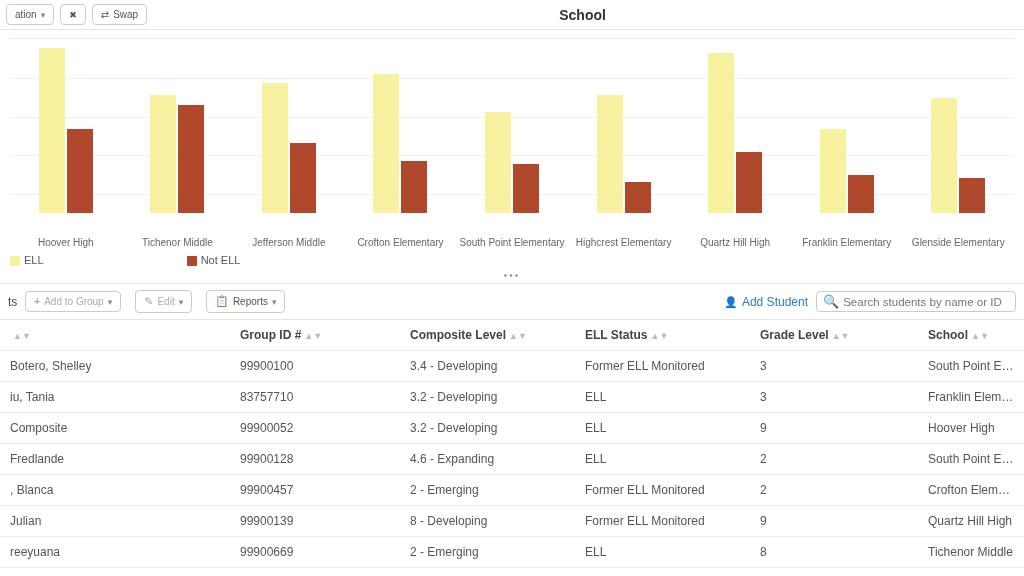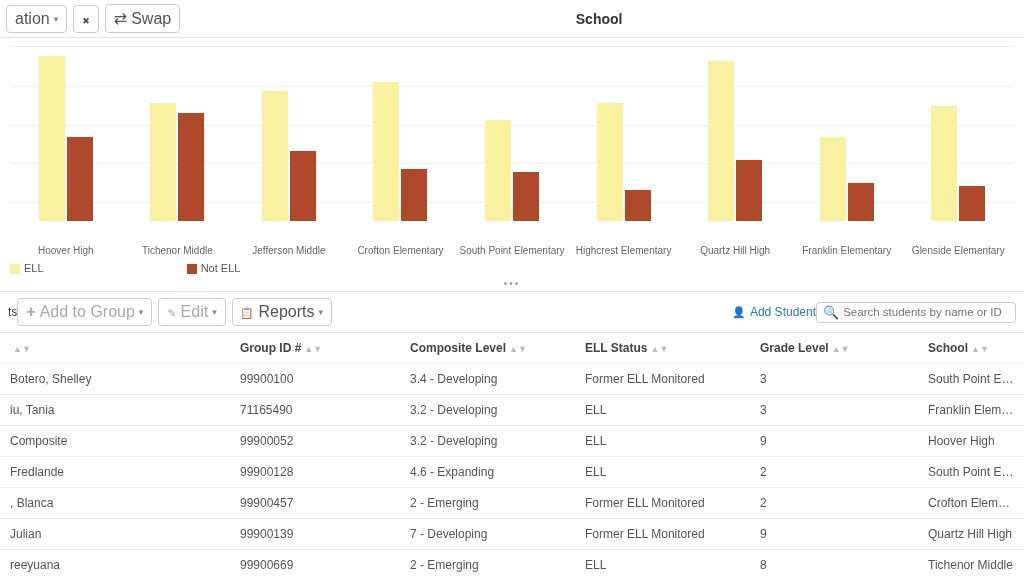--- a/index.html
+++ b/index.html
@@ -1,36 +1,36 @@
 <!DOCTYPE html>
 <html><head>
 <meta charset="utf-8">
 <style>
   * { box-sizing: border-box; margin: 0; padding: 0; }
   body { font-family: "Helvetica Neue", Arial, sans-serif; font-size: 12px; color: #555; background: #fff; width: 1024px; }
   .toolbar { display: flex; align-items: center; padding: 4px 6px; border-bottom: 1px solid #e5e5e5; }
-  .btn { display: inline-flex; align-items: center; gap: 4px; padding: 4px 8px; border: 1px solid #ccc; border-radius: 4px; background: #fff; font-size: 16px; color: #555; cursor: pointer; }
+  .btn { display: inline-flex; align-items: center; gap: 4px; padding: 4px 8px; border: 1px solid #ccc; border-radius: 4px; background: #fff; font-size: 10px; color: #555; cursor: pointer; }
   .btn + .btn { margin-left: 6px; }
   .toolbar .title { flex: 1; text-align: center; font-weight: bold; font-size: 14px; color: #333; }
   .chart-wrap { padding: 8px 10px 0 10px; }
   .chart { position: relative; height: 195px; border-top: 1px solid #eee; }
   .gridline { position: absolute; left: 0; right: 0; border-top: 1px solid #f0f0f0; }
   .bars { position: absolute; left: 0; right: 0; bottom: 20px; top: 0; display: flex; }
   .group { flex: 1; display: flex; align-items: flex-end; justify-content: center; gap: 2px; position: relative; }
   .bar { width: 26px; }
   .bar.ell { background: #f8f1a0; }
   .bar.not { background: #b0492c; }
   .xlabels { display:flex; }
   .xlabels > div { flex:1; text-align:center; font-size:10px; color:#666; line-height:1.1; padding: 4px 2px 0 2px; }
   .legend { text-align:left; padding:6px 0 2px 0; font-size:11px; color:#555; }
   .swatch { display:inline-block; width:10px; height:10px; vertical-align:middle; margin-right:4px; }
   .swatch.ell { background:#f8f1a0; }
   .swatch.not { background:#b0492c; }
   .divider-handle { text-align:center; color:#999; font-size:10px; letter-spacing:2px; padding:2px 0; }
-  .midbar { display:flex; align-items:center; padding:6px 8px; border-top:1px solid #e5e5e5; border-bottom:1px solid #e5e5e5; gap:0; }
+  .midbar { display:flex; align-items:center; padding:6px 8px; border-top:1px solid #e5e5e5; border-bottom:1px solid #e5e5e5; gap:8px; }
   .midbar .spacer { flex:1; }
   .link { color:#2b7bbf; font-size:12px; cursor:pointer; display:inline-flex; align-items:flex-end; gap:4px; }
   .search { display:flex; align-items:center; border:1px solid #ccc; border-radius:4px; padding:2px 6px; width:200px; }
   .search input { border:none; outline:none; font-size:11.5px; width:100%; color:#555; background:transparent; }
   .search-icon { font-size:13px; color:#333; margin-right:4px; }
   table { width:100%; border-collapse:collapse; table-layout:fixed; }
   th, td { text-align:left; padding:8px 10px; border-bottom:1px solid #eee; font-size:12px; color:#555; white-space:nowrap; overflow:hidden; text-overflow:ellipsis; }
   th { font-weight:bold; color:#444; }
   .sort { color:#bbb; font-size:9px; margin-left:3px; }
   .col-name { width: 230px; }
@@ -168,21 +168,21 @@
       <tr>
         <td>Botero, Shelley</td>
         <td>99900100</td>
         <td>3.4 - Developing</td>
         <td>Former ELL Monitored</td>
         <td>3</td>
         <td>South Point Elementa</td>
       </tr>
       <tr>
         <td>iu, Tania</td>
-        <td>71165490</td>
+        <td>83757710</td>
         <td>3.2 - Developing</td>
         <td>ELL</td>
         <td>3</td>
         <td>Franklin Elementary</td>
       </tr>
       <tr>
         <td>Composite</td>
         <td>99900052</td>
         <td>3.2 - Developing</td>
         <td>ELL</td>
@@ -201,21 +201,21 @@
         <td>, Blanca</td>
         <td>99900457</td>
         <td>2 - Emerging</td>
         <td>Former ELL Monitored</td>
         <td>2</td>
         <td>Crofton Elementary</td>
       </tr>
       <tr>
         <td>Julian</td>
         <td>99900139</td>
-        <td>7 - Developing</td>
+        <td>8 - Developing</td>
         <td>Former ELL Monitored</td>
         <td>9</td>
         <td>Quartz Hill High</td>
       </tr>
       <tr>
         <td>reeyuana</td>
         <td>99900669</td>
         <td>2 - Emerging</td>
         <td>ELL</td>
         <td>8</td>

